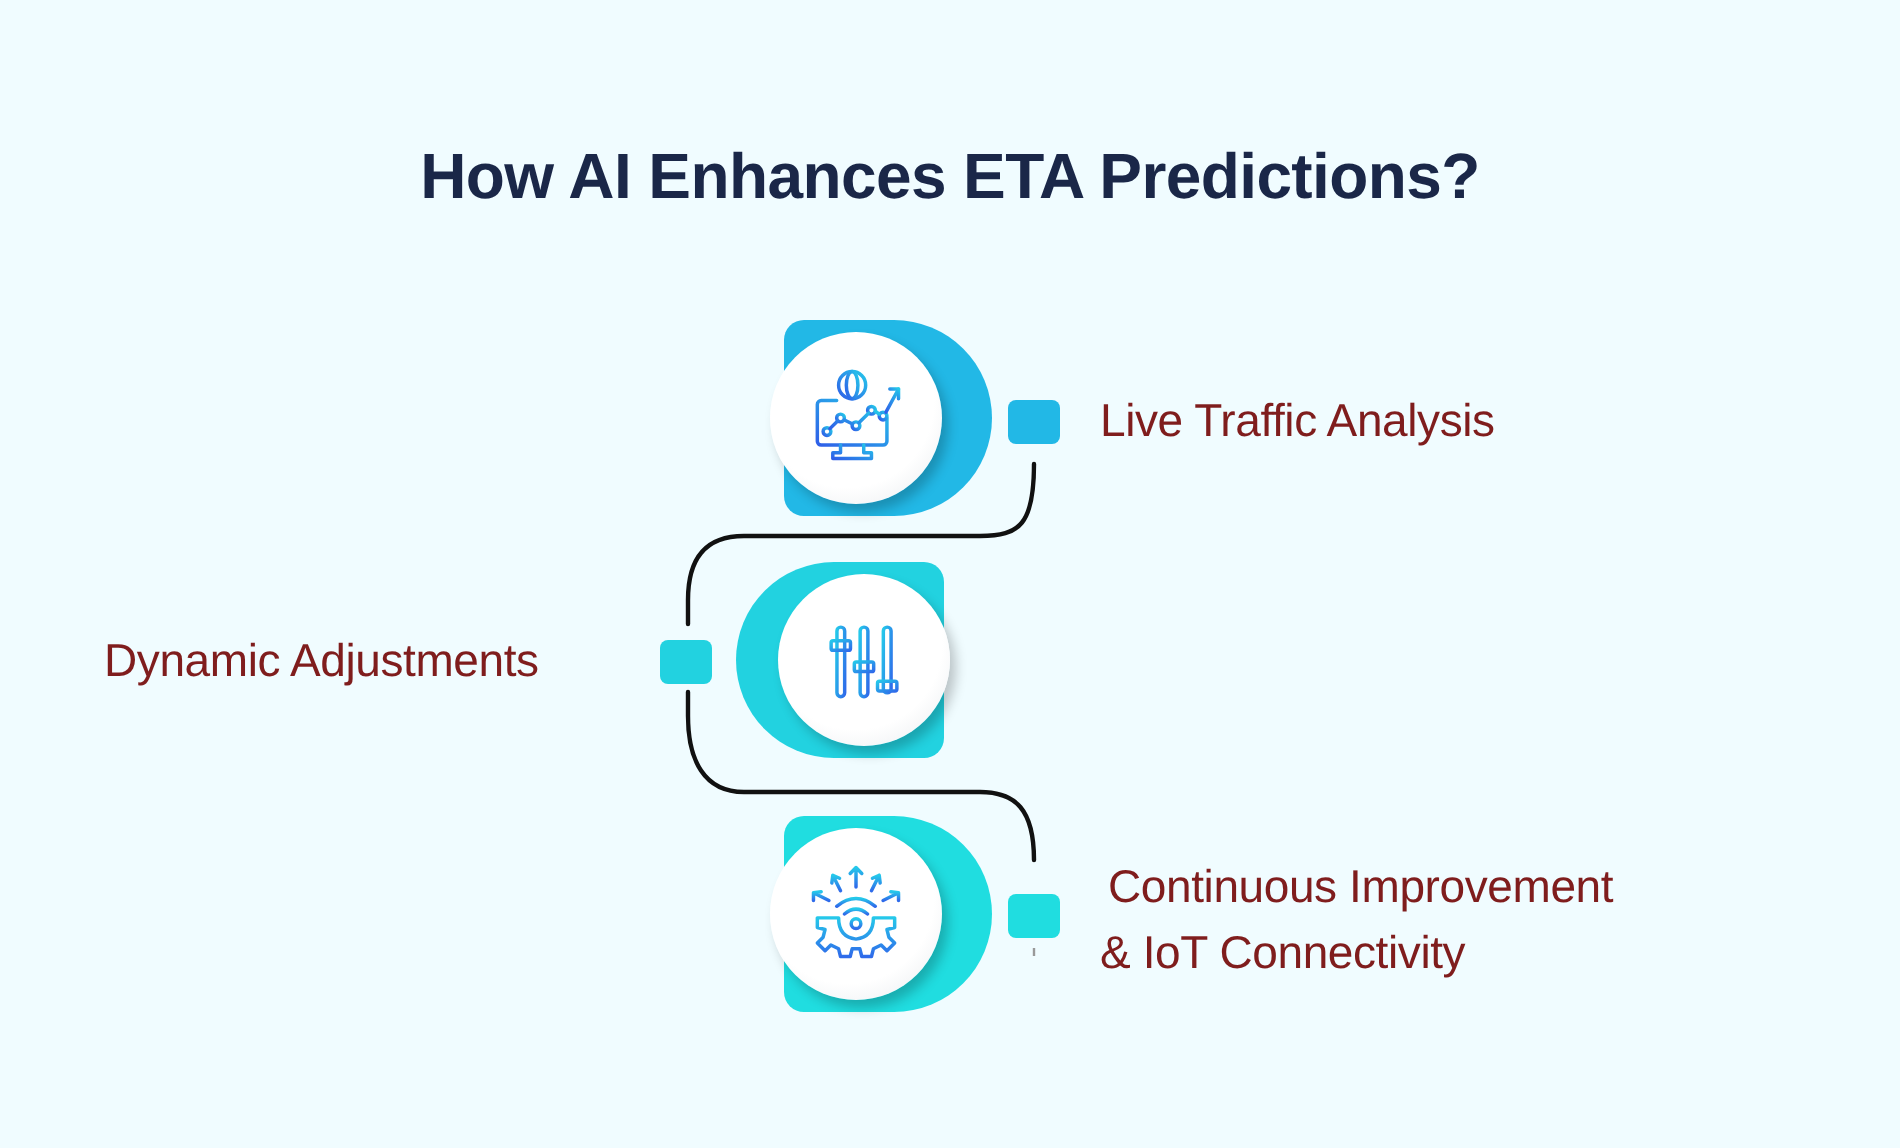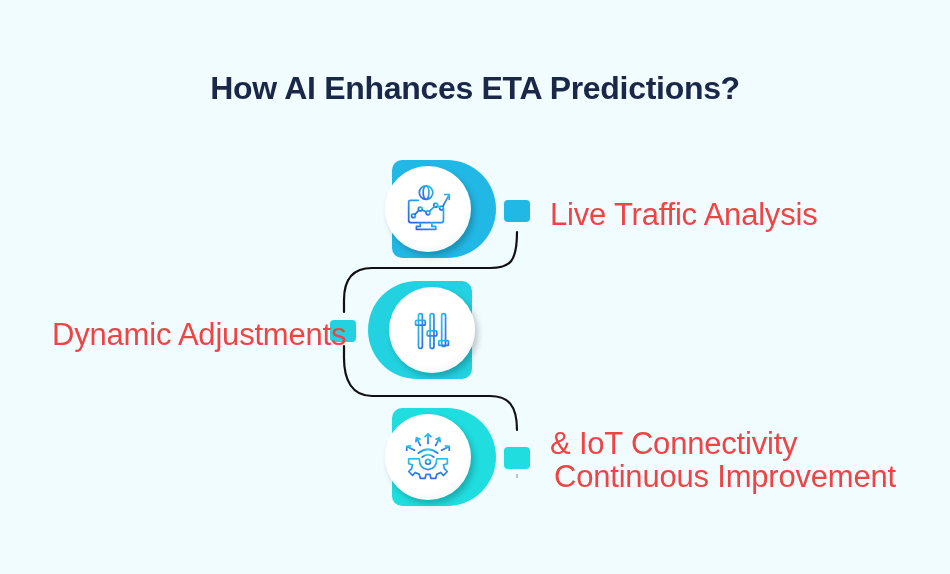--- a/index.html
+++ b/index.html
@@ -40,22 +40,22 @@
       display: flex; align-items: center; justify-content: center;
     }
     .disc svg { width: 58px; height: 58px; }
     .marker {
       position: absolute;
       width: 26px; height: 22px;
       border-radius: 4px;
     }
     .label {
       position: absolute;
-      font-size: 31px;
-      color: #ef4444;
+      font-size: 23px;
+      color: #7f1d1d;
       white-space: nowrap;
       letter-spacing: -0.2px;
     }
     .label.multi { line-height: 33px; }
   </style>
 </head>
 <body>
 
 <h1 class="title">How AI Enhances ETA Predictions?</h1>
 
@@ -141,16 +141,16 @@
         <path d="M44 23 L52 19 M48 18.5 L52 19 L52 23"></path>
         <path d="M20 26 Q30 18 40 26"></path>
         <path d="M24 30 Q30 25 36 30"></path>
         <circle cx="30" cy="35" r="2.5"></circle>
         <path d="M10 32 H21 Q21 42 30 43 Q39 42 39 32 H50 V37 L46 38 L47 42 L50 45 L46 49 L43 46 L39 48 L38 52 H33 L32 48 H28 L27 52 H22 L21 48 L17 46 L14 49 L10 45 L13 42 L14 38 L10 37 Z"></path>
       </g>
     </svg>
   </div>
   <div class="marker" style="left:504px; top:447px; background:#20dde0;"></div>
   <div class="label multi" style="left:550px; top:427px;">
+    <div style="padding-left:4px;">Continuous Improvement</div>
     <div>&amp; IoT Connectivity</div>
-    <div style="padding-left:4px;">Continuous Improvement</div>
   </div>
 </div>
 
 </body></html>

